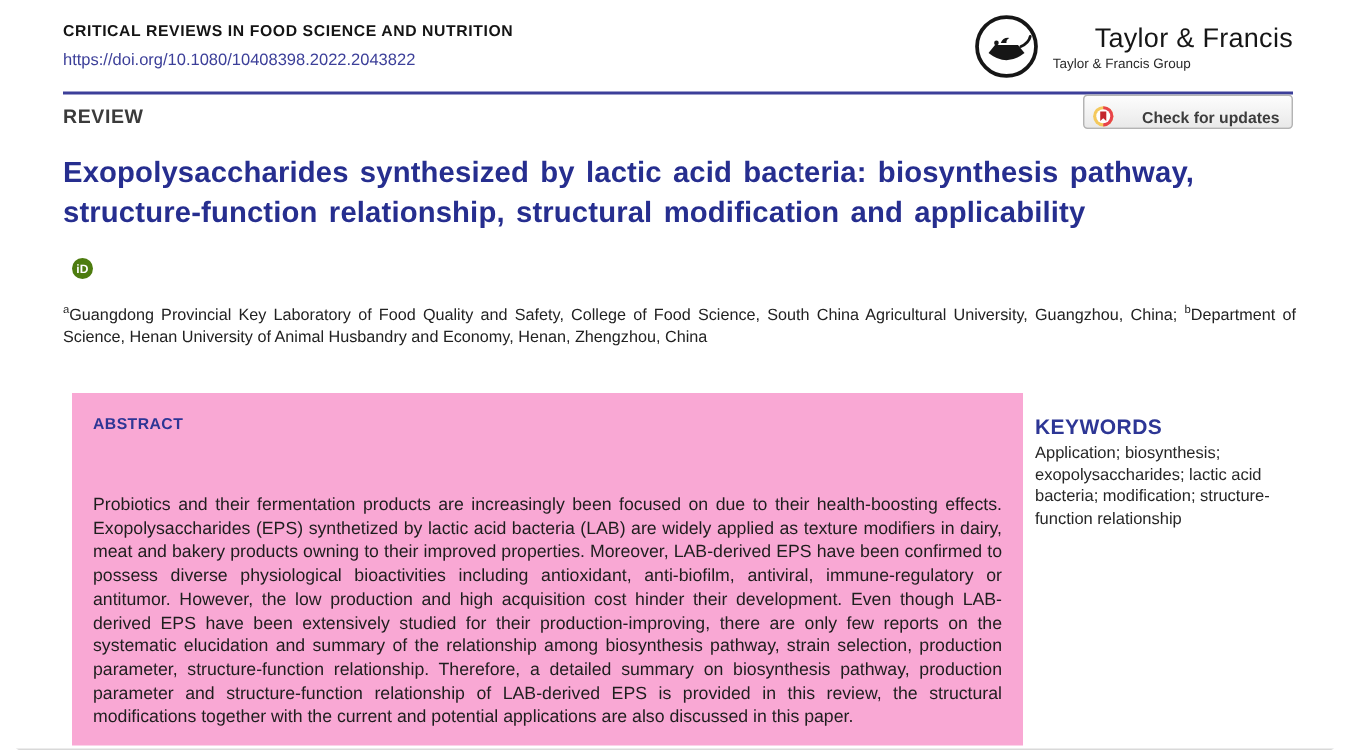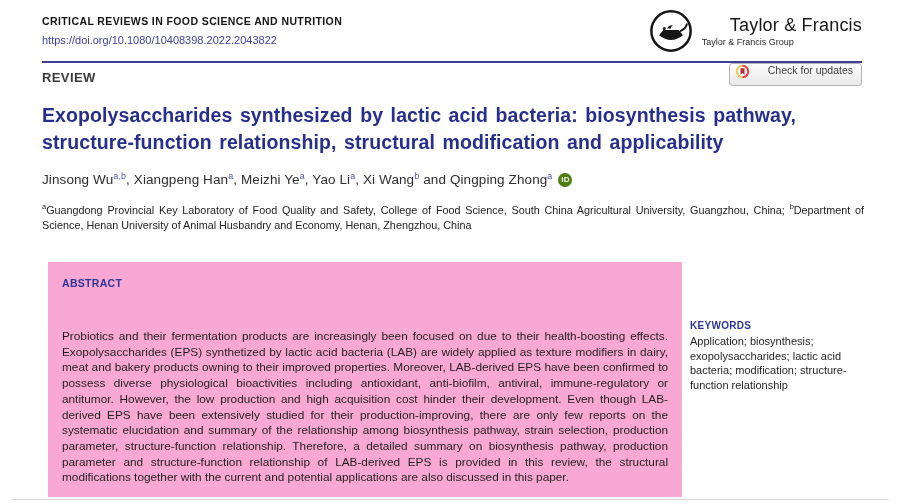--- a/index.html
+++ b/index.html
@@ -35,25 +35,25 @@
     position: absolute; left: 42px; top: 61px; width: 820px; height: 2px;
     background: #3c3f99;
   }
   
   .review-label {
     position: absolute; left: 42px; top: 70px;
     font-size: 13px; font-weight: bold; color: #3b3b3b; letter-spacing: 0.4px;
   }
   .check-updates {
     position: absolute; right: 38px; top: 63px;
-    display: flex; align-items: flex-start; gap: 18px;
+    display: flex; align-items: flex-end; gap: 18px;
     height: 23px; padding: 0 8px 0 5px;
     background: linear-gradient(#fdfdfd, #e9e9e9);
     border: 1px solid #b4b4b4; border-radius: 3px;
-    font-size: 10.5px; color: #3d3d3d; cursor: pointer;
+    font-size: 10.5px; color: #3d3d3d; cursor: pointer; font-weight: bold;
   }
   .crossmark { width: 15px; height: 15px; display: block; }
   
   .article-title {
     position: absolute; left: 42px; top: 102px; width: 822px;
     font-size: 19.5px; font-weight: bold; color: #262e8f;
     line-height: 27px; word-spacing: 2px; letter-spacing: 0.1px;
   }
   .author-line {
     position: absolute; left: 42px; top: 172px; width: 822px;
@@ -83,23 +83,22 @@
     font-size: 10.5px; font-weight: bold; color: #2d3695; letter-spacing: 0.3px;
     margin-bottom: 3px;
   }
   .abstract-text {
     font-size: 11.8px; color: #1e1e1e; line-height: 15.7px; text-align: justify; margin-top: 40px;
   }
   .keywords-panel {
     position: absolute; left: 690px; top: 276px; width: 186px;
   }
   .keywords-heading {
-    font-size: 10px; font-weight: bold; color: #2d3695; letter-spacing: 0.3px;
+    font-size: 14px; font-weight: bold; color: #2d3695; letter-spacing: 0.3px;
     margin-bottom: 3px;
-    margin-top: 44px;
   }
   .keywords-text {
     font-size: 11px; color: #262626; line-height: 14.5px;
   }
   .page-bottom-rule {
     position: absolute; left: 0; top: 499px; width: 900px; height: 1px;
     background: #d9d9d9;
   }
 </style>
 </head>
@@ -137,21 +136,20 @@
     </svg>
     <span>Check for updates</span>
   </div>
 
   <div class="article-title">
     <div>Exopolysaccharides synthesized by lactic acid bacteria: biosynthesis pathway,</div>
     <div>structure-function relationship, structural modification and applicability</div>
   </div>
 
   <div class="author-line">
-    <span class="author-list"><span>Jinsong Wu<sup class="author-sup">a,b</sup></span>, <span>Xiangpeng Han<sup class="author-sup">a</sup></span>, <span>Meizhi Ye<sup class="author-sup">a</sup></span>, <span>Yao Li<sup class="author-sup">a</sup></span>, <span>Xi Wang<sup class="author-sup">b</sup></span> and <span>Qingping Zhong<sup class="author-sup">a</sup></span></span>
     <span class="orcid-badge">iD</span>
   </div>
 
   <div class="affiliations"><sup class="aff-sup">a</sup>Guangdong Provincial Key Laboratory of Food Quality and Safety, College of Food Science, South China Agricultural University, Guangzhou, China; <sup class="aff-sup">b</sup>Department of Science, Henan University of Animal Husbandry and Economy, Henan, Zhengzhou, China</div>
 
   <div class="abstract-panel">
     <div class="abstract-heading">ABSTRACT</div>
     <div class="abstract-text">Probiotics and their fermentation products are increasingly been focused on due to their health-boosting effects. Exopolysaccharides (EPS) synthetized by lactic acid bacteria (LAB) are widely applied as texture modifiers in dairy, meat and bakery products owning to their improved properties. Moreover, LAB-derived EPS have been confirmed to possess diverse physiological bioactivities including antioxidant, anti-biofilm, antiviral, immune-regulatory or antitumor. However, the low production and high acquisition cost hinder their development. Even though LAB-derived EPS have been extensively studied for their production-improving, there are only few reports on the systematic elucidation and summary of the relationship among biosynthesis pathway, strain selection, production parameter, structure-function relationship. Therefore, a detailed summary on biosynthesis pathway, production parameter and structure-function relationship of LAB-derived EPS is provided in this review, the structural modifications together with the current and potential applications are also discussed in this paper.</div>
   </div>
 

